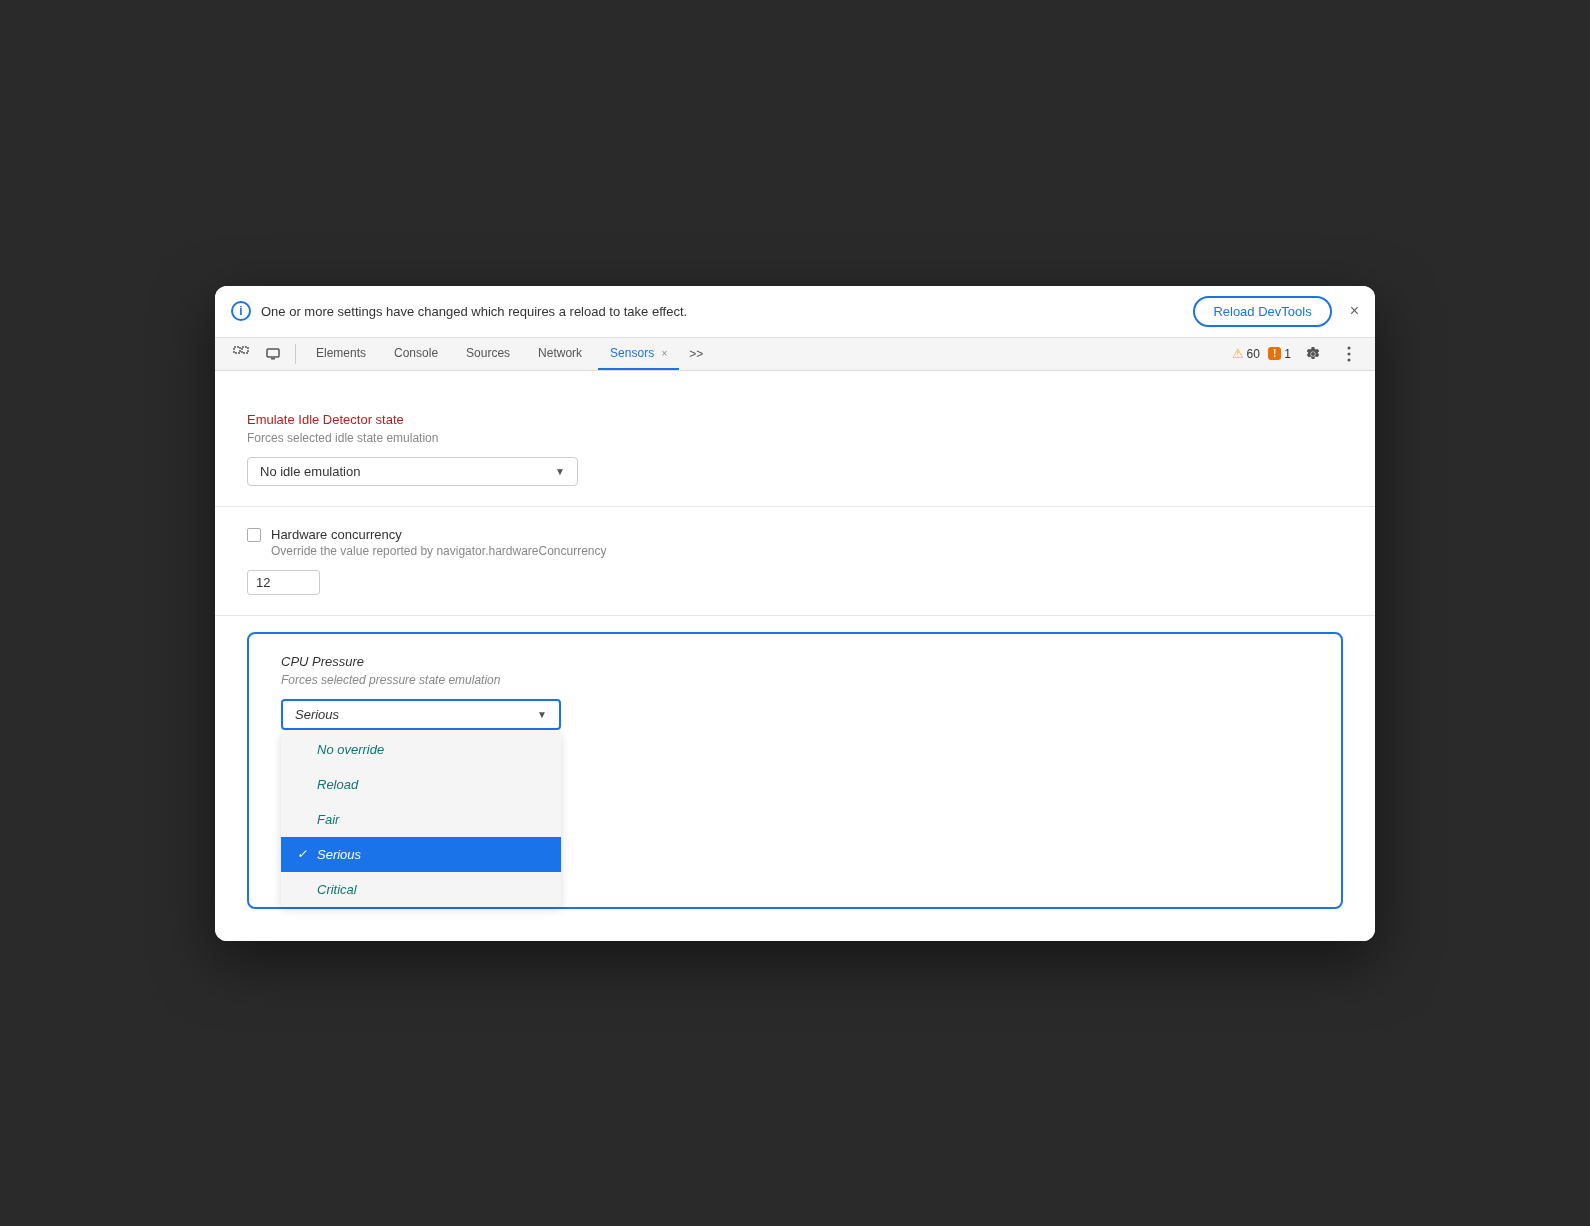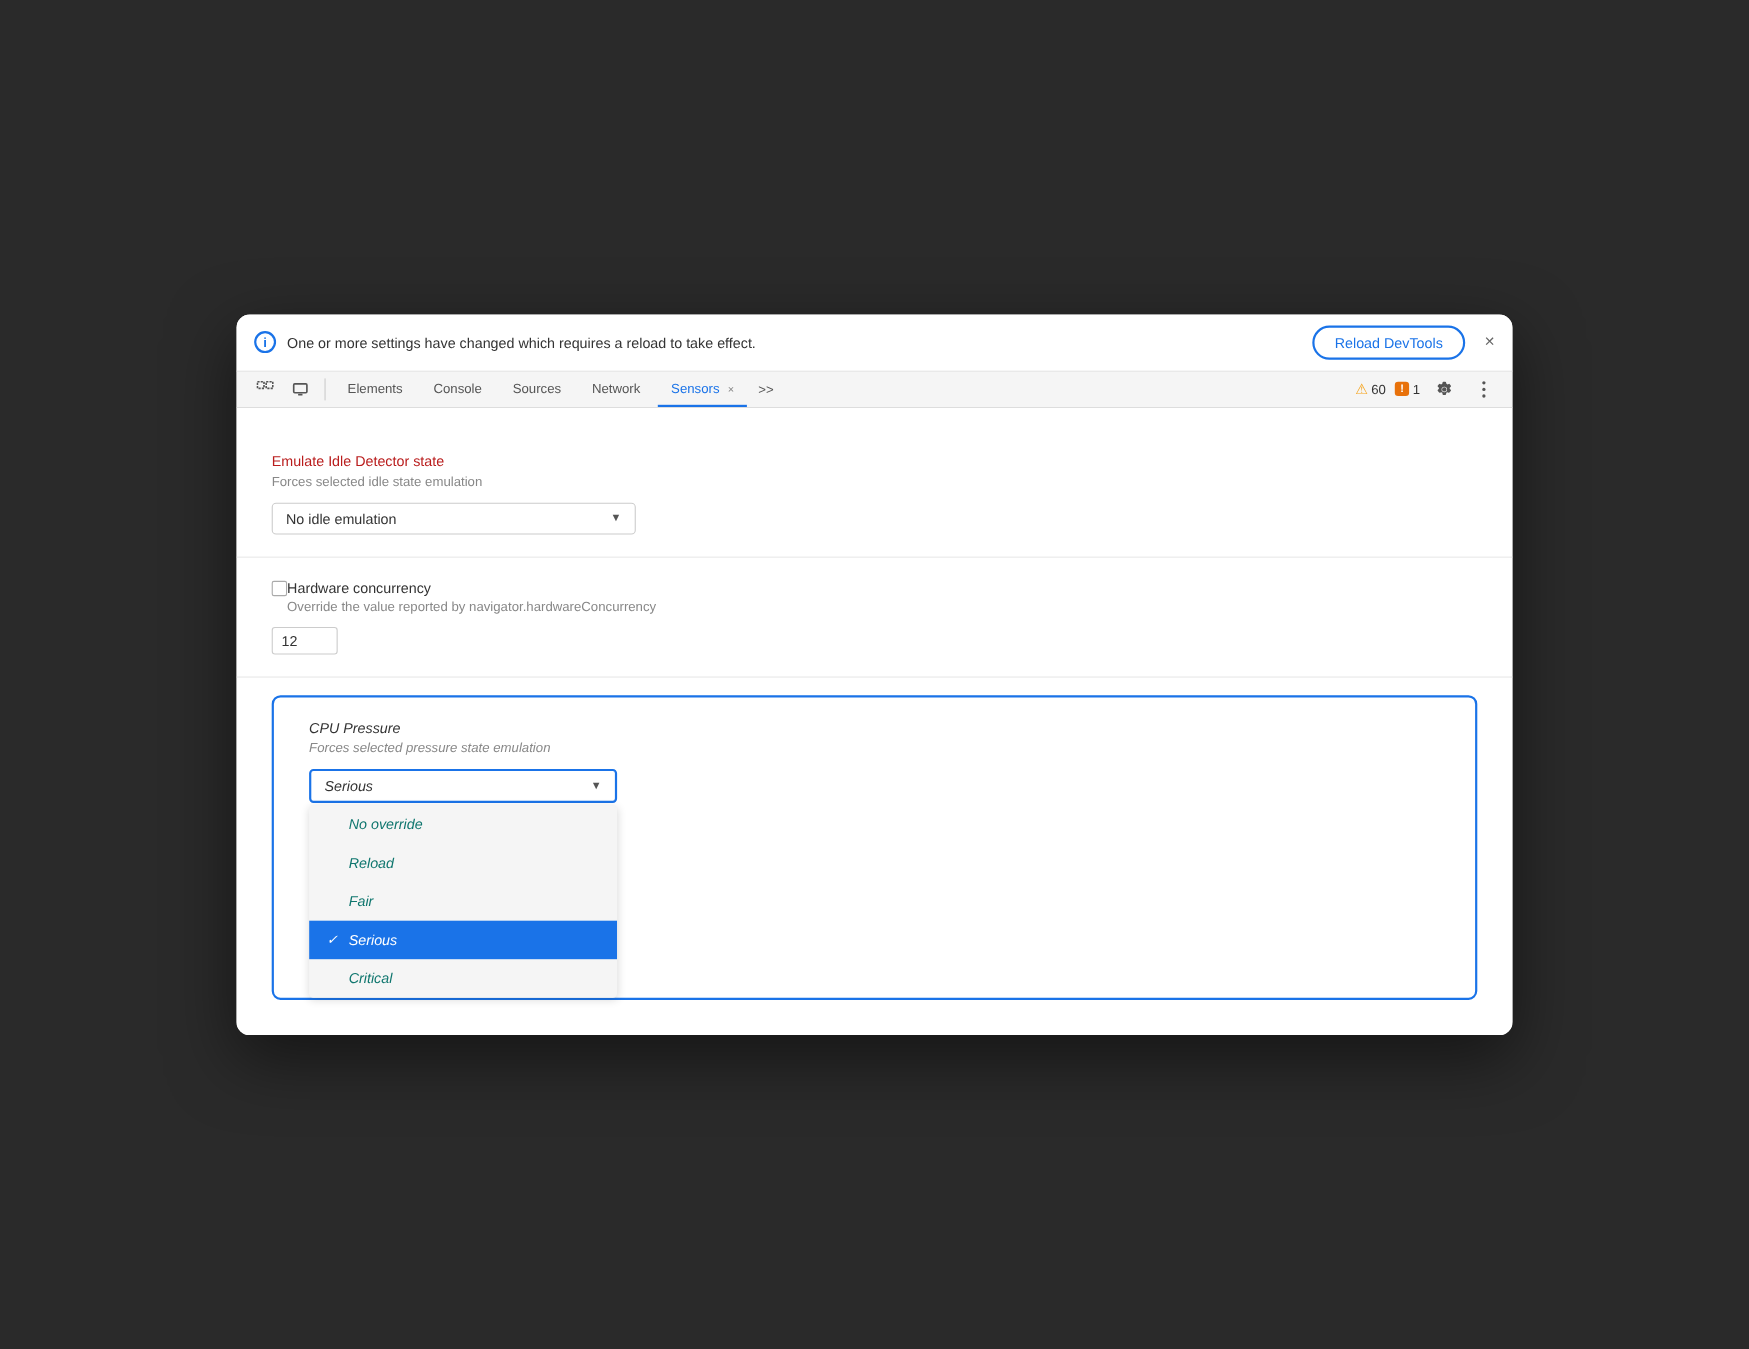--- a/index.html
+++ b/index.html
@@ -205,20 +205,21 @@
       background: #fff;
       cursor: pointer;
     }
     .dropdown-arrow {
       font-size: 10px;
       color: #555;
     }
     .checkbox-row {
       display: flex;
       align-items: flex-start;
+      gap: 10px;
     }
     .checkbox {
       width: 14px;
       height: 14px;
       border: 1.5px solid #aaa;
       border-radius: 2px;
       margin-top: 1px;
       flex-shrink: 0;
     }
     .checkbox-label {
@@ -229,21 +230,21 @@
     .checkbox-desc {
       font-size: 12px;
       color: #888;
       margin-top: 2px;
     }
     .number-input {
       border: 1px solid #ccc;
       border-radius: 3px;
       padding: 4px 8px;
       font-size: 13px;
-      width: 60px;
+      width: 73px;
       margin-top: 12px;
       color: #333;
     }
     .cpu-section {
       padding: 20px 32px 0;
       border: 2.5px solid #1a73e8;
       border-radius: 8px;
       margin: 0 16px 16px;
       position: relative;
       background: #fff;

